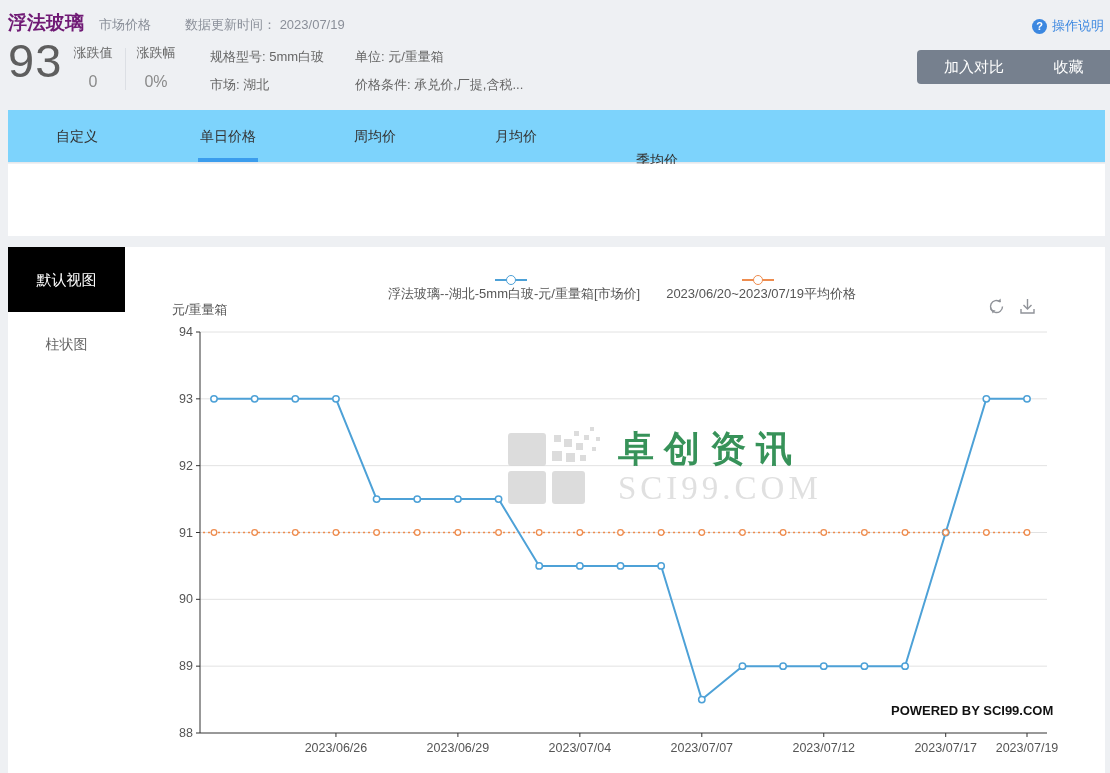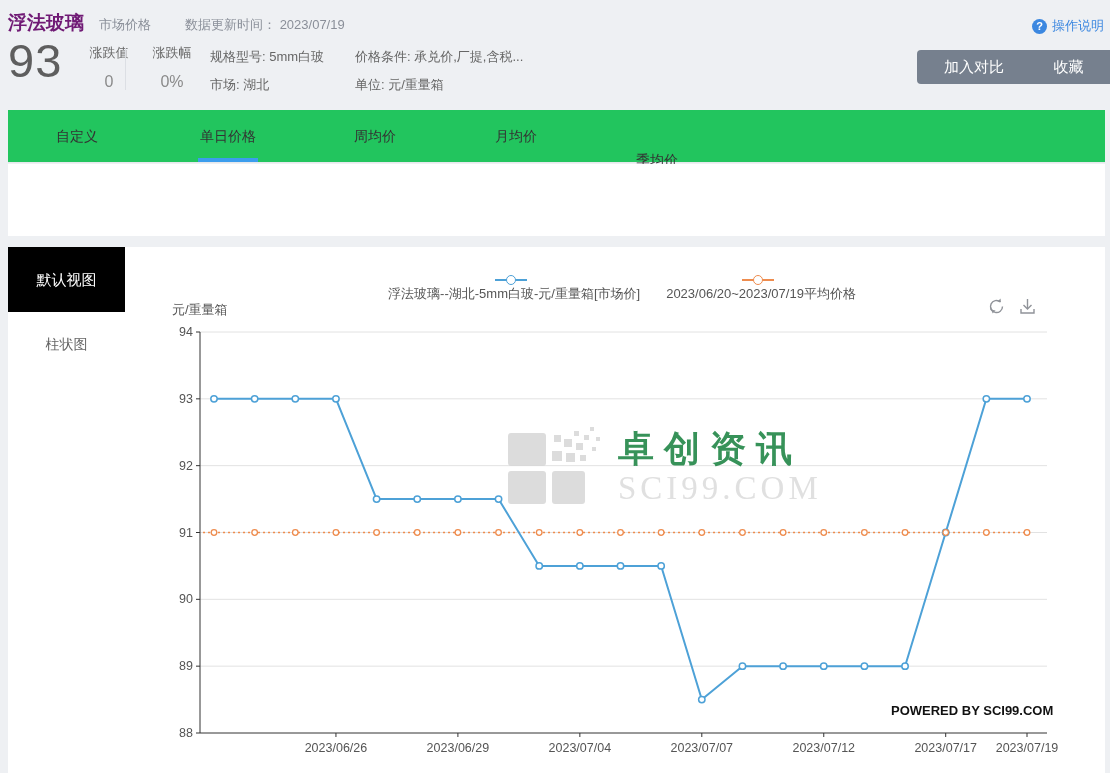--- a/index.html
+++ b/index.html
@@ -6,34 +6,34 @@
   html,body { width:1110px; height:773px; }
   body { font-family:"Liberation Sans", sans-serif; background:#eef0f3; position:relative; overflow:hidden; color:#333; }
 
   
   .header { position:absolute; left:0; top:0; width:1110px; height:108px; background:#eef0f3; }
   .title-row { position:absolute; left:8px; top:10px; display:flex; align-items:baseline; }
   .page-title { font-size:19px; font-weight:bold; color:#701a75; }
   .page-sub { font-size:13px; color:#8a8f99; margin-left:15px; }
   .update-time { font-size:13px; color:#8a8f99; margin-left:34px; }
   .big-price { position:absolute; left:8px; top:33px; font-size:47px; color:#5e5e5e; letter-spacing:1px; }
-  .stat { position:absolute; top:44px; width:46px; text-align:center;margin-left:16px; }
+  .stat { position:absolute; top:44px; width:46px; text-align:center; }
   .stat .lbl { font-size:13px; color:#666; }
   .stat .val { font-size:16px; color:#8a8a8a; margin-top:11px; }
   .stat-divider { position:absolute; left:125px; top:48px; width:1px; height:42px; background:#dcdfe4; }
   .info-col { position:absolute; top:43px; font-size:13px; color:#666; line-height:28px; }
   .hdr-btn { position:absolute; top:50px; height:34px; background:#76808e; color:#fff; font-size:15px;
              border:none; border-radius:4px; text-align:center; line-height:34px; cursor:pointer; }
   .help { position:absolute; left:1032px; top:17px; display:flex; align-items:center; }
   .help-icon { width:15px; height:15px; border-radius:50%; background:#3b87e0; color:#fff; font-size:11px;
                font-weight:bold; text-align:center; line-height:15px; }
   .help-label { color:#3b87e0; font-size:13px; margin-left:5px; white-space:nowrap; }
 
   
-  .tabbar { position:absolute; left:8px; top:110px; right:5px; height:53px; background:#22c55e; border-bottom:1px solid #e6e8ec; }
+  .tabbar { position:absolute; left:8px; top:110px; right:5px; height:53px; background:#7dd3fc; border-bottom:1px solid #e6e8ec; }
   .tab { position:absolute; top:0; height:52px; line-height:52px; font-size:14px; color:#333;
          transform:translateX(-50%); cursor:pointer; white-space:nowrap; }
   .tab.active::after { content:""; position:absolute; left:50%; transform:translateX(-50%);
          bottom:0; width:60px; height:4px; background:#3b9ded; }
 
   
   .filter { position:absolute; left:8px; top:164px; right:5px; height:72px; background:#fff; }
   .filter-label { position:absolute; left:27px; top:198px; font-size:14px; color:#333; }
   .radio-item { position:absolute; top:197px; display:flex; align-items:center; cursor:pointer; }
   .radio-dot { width:14px; height:14px; border-radius:50%; border:1px solid #b9bec7; background:#fff; }
@@ -101,22 +101,22 @@
   <div class="stat" style="left:133px;">
     <div class="lbl">涨跌幅</div>
     <div class="val">0%</div>
   </div>
 
   <div class="info-col" style="left:210px;">
     <div>规格型号: 5mm白玻</div>
     <div>市场: 湖北</div>
   </div>
   <div class="info-col" style="left:355px;">
+    <div>单位: 元/重量箱</div>
     <div>价格条件: 承兑价,厂提,含税...</div>
-    <div>单位: 元/重量箱</div>
   </div>
 
   <button class="hdr-btn" style="left:917px; width:114px;">加入对比</button>
   <button class="hdr-btn" style="left:1017px; width:103px;text-align:center;">收藏</button>
 
   <div class="help">
     <span class="help-icon">?</span>
     <span class="help-label">操作说明</span>
   </div>
 </div>

